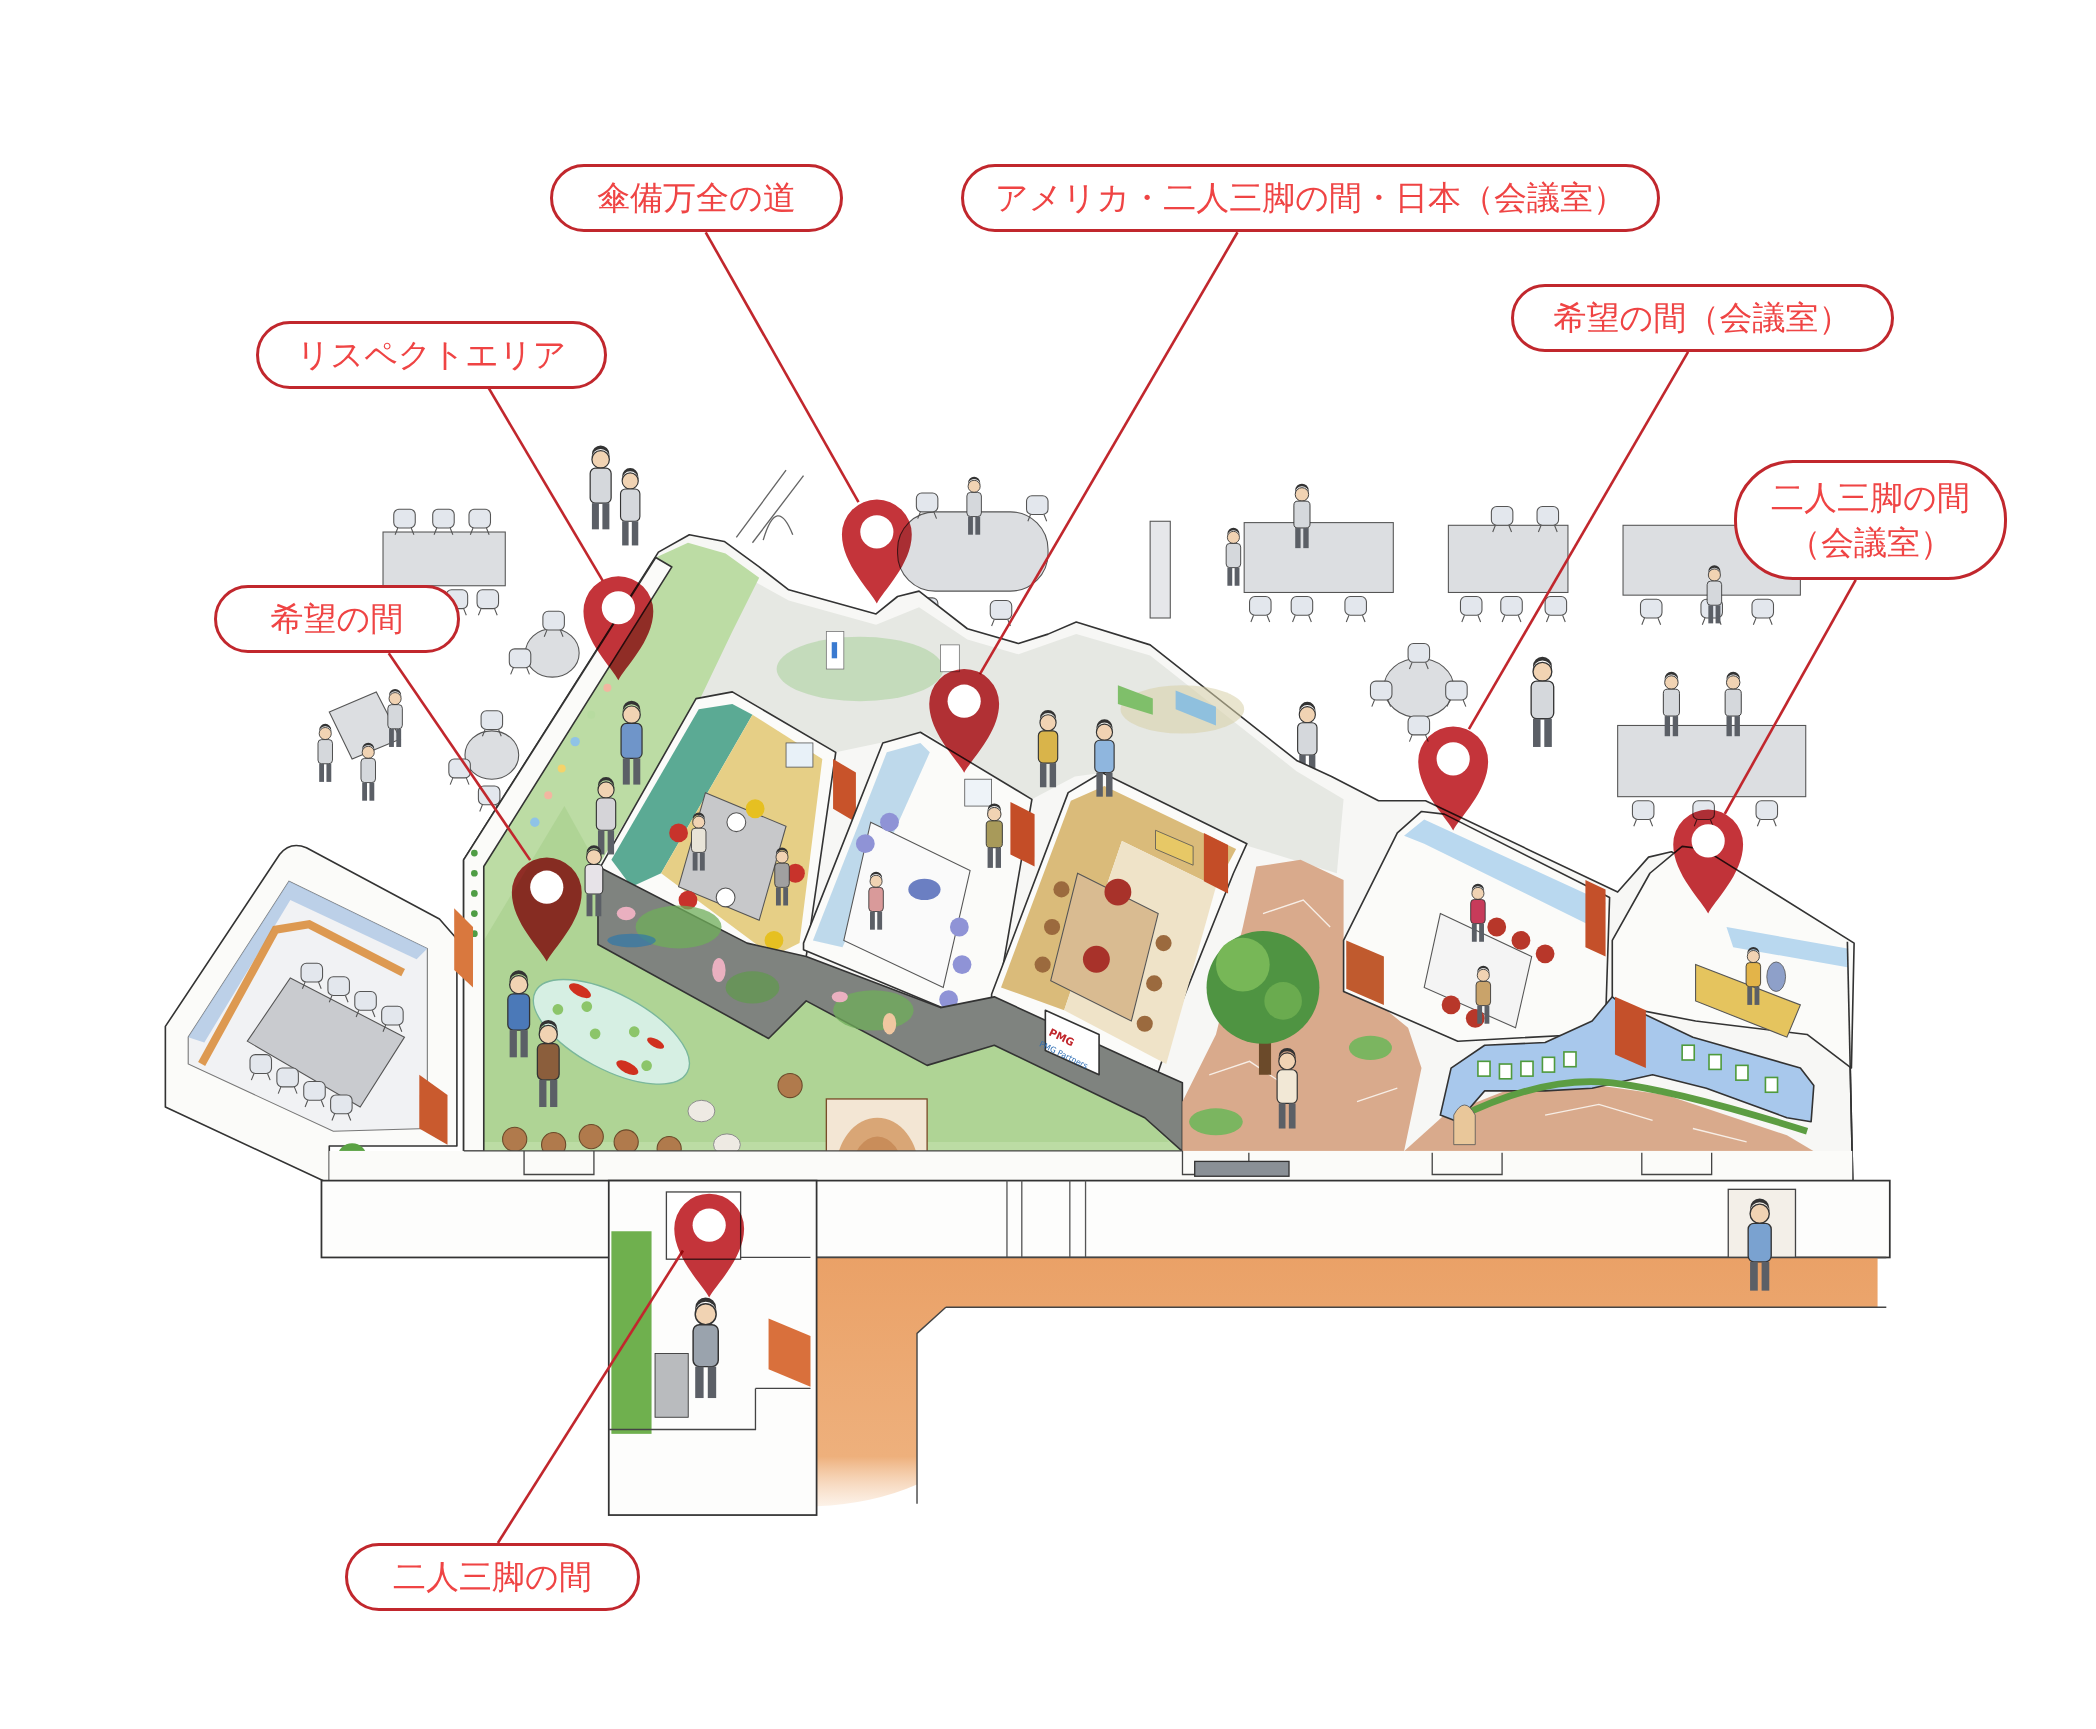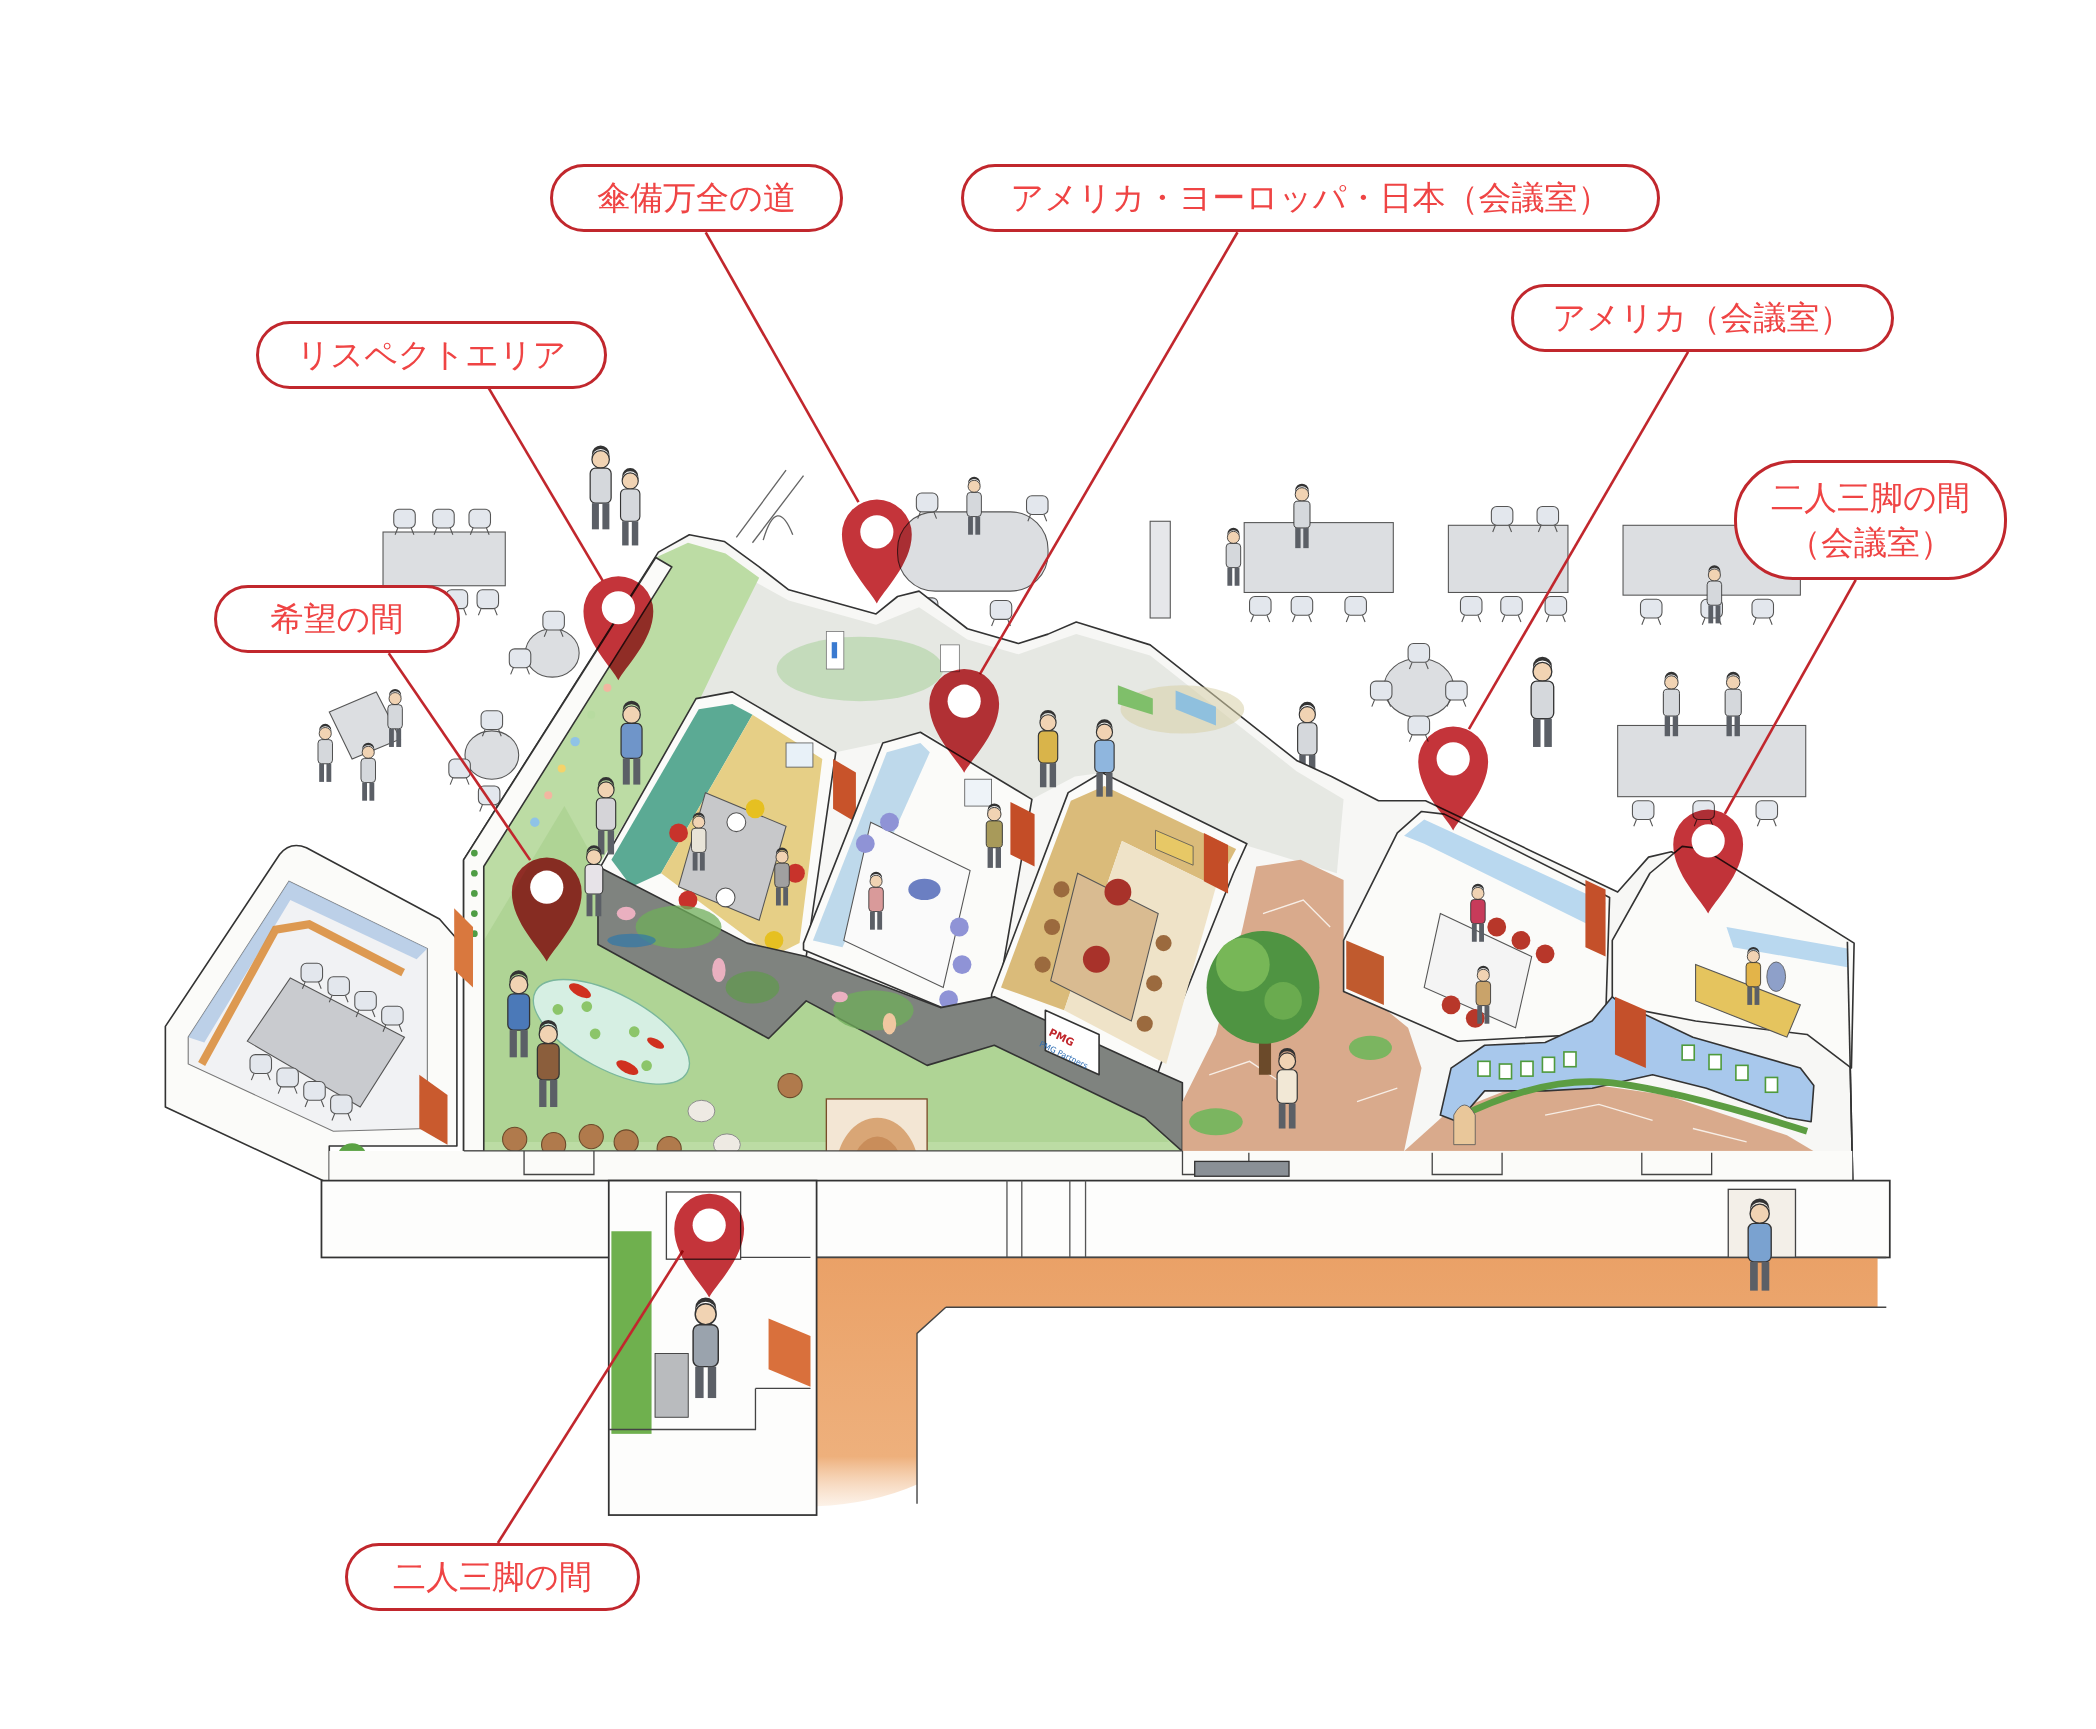--- a/index.html
+++ b/index.html
@@ -395,27 +395,27 @@
       <path class="pin-body" d="M0,79 C-6,66 -40,34 -40,0 A40,40 0 1 1 40,0 C40,34 6,66 0,79 Z"></path>
       <circle class="pin-hole" cx="0" cy="-4" r="19"></circle>
     </g>
   </g>
 </svg>
 
 <div class="callout" style="left:550px;top:164px;width:293px;height:68px;">
   <span>傘備万全の道</span>
 </div>
 <div class="callout" style="left:961px;top:164px;width:699px;height:68px;">
-  <span>アメリカ・ヨーロッパ・日本（会議室）</span>
+  <span>アメリカ・二人三脚の間・日本（会議室）</span>
 </div>
 <div class="callout" style="left:256px;top:284px;width:351px;height:68px;margin-top:37px;">
   <span>リスペクトエリア</span>
 </div>
 <div class="callout" style="left:1511px;top:284px;width:383px;height:68px;">
-  <span>アメリカ（会議室）</span>
+  <span>希望の間（会議室）</span>
 </div>
 <div class="callout two" style="left:1734px;top:460px;width:273px;height:120px;">
   <span>二人三脚の間</span>
   <span>（会議室）</span>
 </div>
 <div class="callout" style="left:214px;top:585px;width:246px;height:68px;">
   <span>希望の間</span>
 </div>
 <div class="callout" style="left:345px;top:1543px;width:295px;height:68px;">
   <span>二人三脚の間</span>

